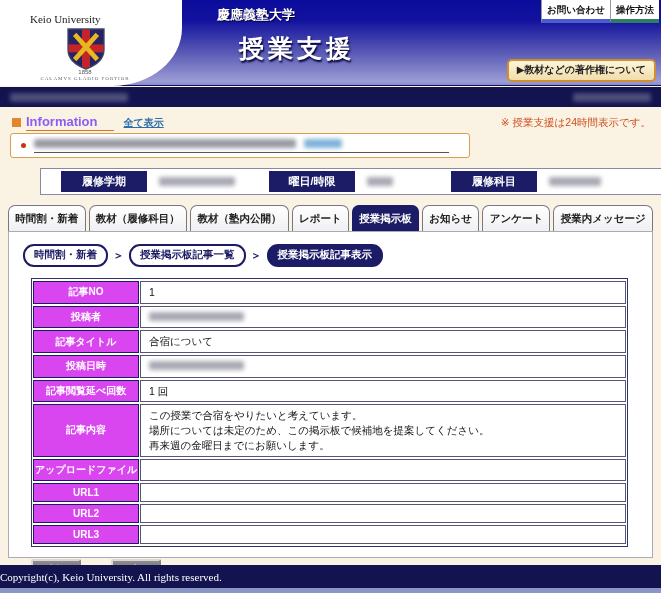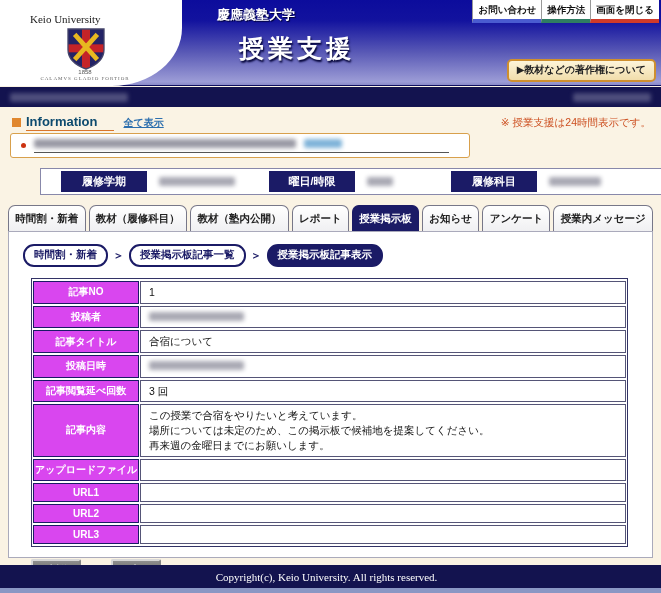--- a/index.html
+++ b/index.html
@@ -34,21 +34,21 @@
   .user-bar { position:absolute; top:87px; left:0; width:661px; height:20px; background:#13134f;
     display:flex; align-items:center; justify-content:space-between; padding:0 10px; }
   .blur-bar { display:inline-block; height:9px; border-radius:2px; background:#9a9aae; filter:blur(2px); }
   .ub-left { width:118px; background:#4e4e7c; }
   .ub-right { width:78px; background:#4e4e7c; }
 
   
   .body { position:absolute; top:107px; left:0; width:661px; height:458px; }
   .info-row { position:absolute; top:7px; left:12px; right:10px; display:flex; align-items:center; }
   .info-sq { width:9px; height:9px; background:#e0872f; margin-right:5px; flex:none; }
-  .info-title { color:#0c4a6e; font-weight:bold; font-size:13px; border-bottom:1px solid #d9752a;
+  .info-title { color:#8b5cf6; font-weight:bold; font-size:13px; border-bottom:1px solid #d9752a;
     padding:0 16px 1px 0; }
   .show-all { color:#2d6fae; font-size:10px; font-weight:bold; text-decoration:underline;
     margin-left:10px; cursor:pointer; }
   .hours-note { margin-left:auto; color:#cc4e1f; font-size:10.5px; }
   .announce-box { position:absolute; top:26px; left:10px; width:460px; height:25px; background:#fff;
     border:1px solid #d8a04c; border-radius:3px; display:flex; align-items:center; padding:0 10px; }
   .announce-box .dot { width:5px; height:5px; border-radius:50%; background:#cc3311; margin-right:8px; flex:none; }
   .ann-line { flex:1; border-bottom:1px solid #555; display:flex; align-items:center; gap:8px;
     padding-bottom:4px; margin-right:10px; }
   .ann-text { width:262px; background:#9a9aa5; }
@@ -89,21 +89,21 @@
     white-space:pre-line; height:15px; line-height:1.4; vertical-align:middle; }
   .td-blur { width:95px; background:#a9a9b4; }
 
   .actions { margin:12px 0 0 22px; display:flex; gap:30px; }
   .actions button { background:linear-gradient(180deg,#8f8f8f,#4d4d4d); color:#fff; font-size:10px;
     font-weight:bold; border:2px outset #d8d8d8; border-radius:2px; padding:2px 9px 3px 9px;
     cursor:pointer; font-family:"Liberation Sans","DejaVu Sans",sans-serif; }
 
   
   .footer { position:absolute; top:565px; left:0; width:661px; height:23px; background:#13134f;
-    color:#fff; display:flex; align-items:center; justify-content:center; padding-right:8px;
+    color:#fff; display:flex; align-items:center; justify-content:flex-start; padding-right:8px;
     font-family:"Liberation Serif","DejaVu Serif",serif; font-size:11px; }
   .bottom-strip { position:absolute; top:588px; left:0; width:661px; height:5px; background:#8a97c4; }
 </style>
 </head>
 <body>
 
 <div class="page">
 
   <div class="header">
     <div class="logo-blob">
@@ -124,21 +124,20 @@
         <path d="M3 3 h54 v31 q0 19 -27 29 q-27 -10 -27 -29 z" fill="none" stroke="#44446a" stroke-width="2"></path>
       </svg>
       <div class="logo-year">1858</div>
       <div class="logo-motto">CALAMVS GLADIO FORTIOR</div>
     </div>
     <div class="univ-ja">慶應義塾大学</div>
     <div class="app-title">授業支援</div>
     <div class="top-nav" id="top-nav">
         <div class="top-btn" style="border-bottom-color: rgb(74, 92, 208);">お問い合わせ</div>
         <div class="top-btn" style="border-bottom-color: rgb(47, 125, 98);">操作方法</div>
-        <div class="top-btn" style="border-bottom-color: rgb(208, 58, 42);">画面を閉じる</div>
       </div>
     <button class="copyright-btn">▶教材などの著作権について</button>
   </div>
 
   <div class="user-bar">
     <span class="blur-bar ub-left"></span>
     <span class="blur-bar ub-right"></span>
   </div>
 
   <div class="body">
@@ -205,21 +204,21 @@
             <tr>
               <th>記事タイトル</th>
               <td>合宿について</td>
             </tr>
             <tr>
               <th>投稿日時</th>
               <td><span class="blur-bar td-blur"></span></td>
             </tr>
             <tr>
               <th>記事閲覧延べ回数</th>
-              <td>3 回</td>
+              <td>1 回</td>
             </tr>
             <tr>
               <th>記事内容</th>
               <td>この授業で合宿をやりたいと考えています。
 場所については未定のため、この掲示板で候補地を提案してください。
 再来週の金曜日までにお願いします。</td>
             </tr>
             <tr>
               <th>アップロードファイル</th>
               <td></td>

